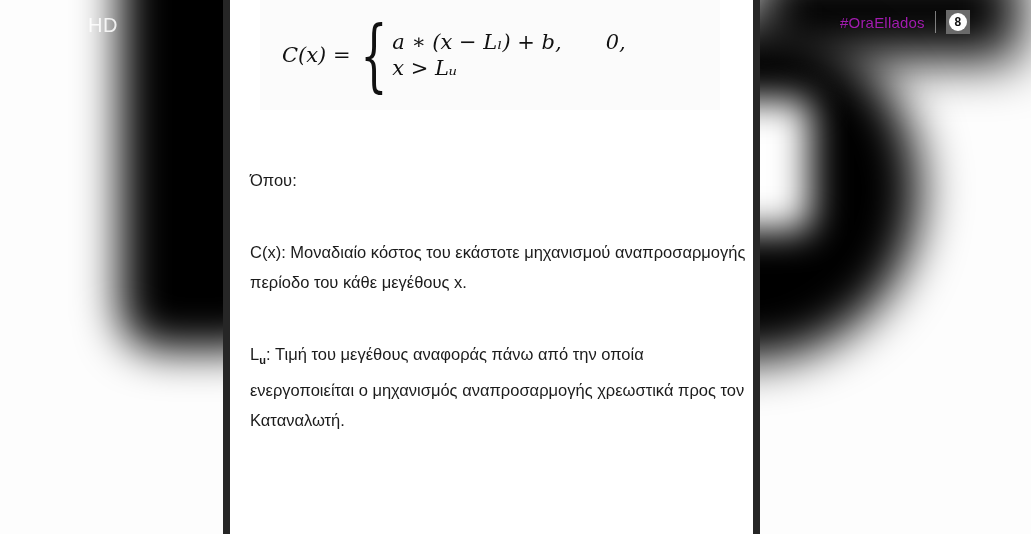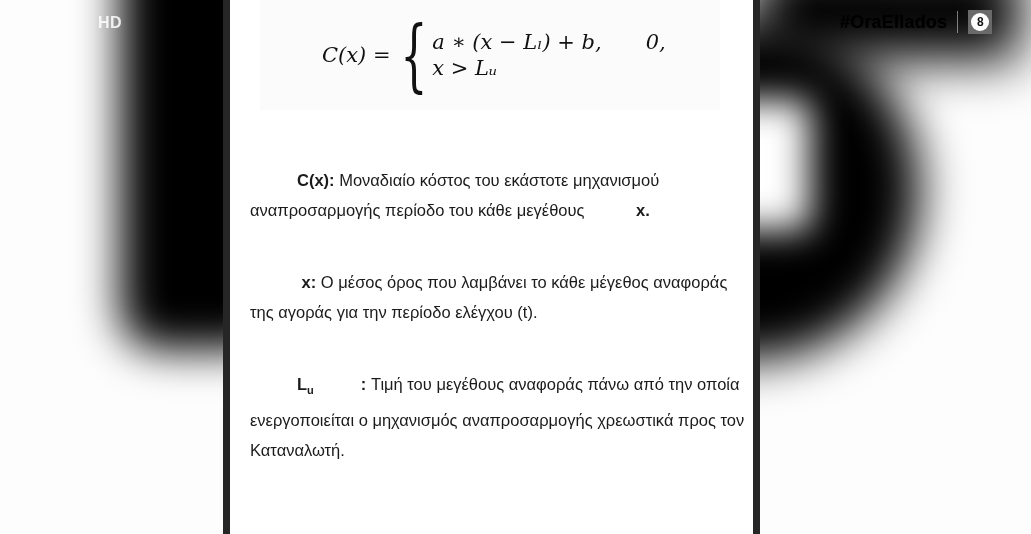--- a/index.html
+++ b/index.html
@@ -19,29 +19,29 @@
   }
   .bg-blob-right-hole {
     position: absolute; left: 700px; top: 100px; width: 110px; height: 130px;
     background: #fff; filter: blur(18px);
   }
   .bg-top-dark {
     position: absolute; left: 760px; top: -40px; width: 260px; height: 100px;
     background: #000; filter: blur(26px);
   }
   .hd-mark {
-    position: absolute; left: 98px; top: 14px; font-size: 16px; font-weight: bold;
+    position: absolute; left: 88px; top: 14px; font-size: 20px; font-weight: normal;
     color: rgba(255,255,255,0.85); letter-spacing: 0.5px;
   }
   
   .bug {
     position: absolute; top: 10px; left: 840px; display: flex; align-items: center; gap: 10px;
   }
   .hashtag {
-    color: #000000; font-weight: bold; font-size: 18px; letter-spacing: 0.2px;
+    color: #a21caf; font-weight: normal; font-size: 15px; letter-spacing: 0.2px;
     text-shadow: 0 0 2px rgba(0,0,0,0.4);
   }
   .bug-divider { width: 1px; height: 22px; background: rgba(200,200,200,0.6); }
   .channel-logo {
     width: 24px; height: 24px; background: #6a6a6a; display: flex; align-items: center; justify-content: center;
   }
   .channel-logo span {
     width: 18px; height: 18px; border-radius: 50%; background: #fff; color: #111;
     font-weight: bold; font-size: 12px; display: flex; align-items: center; justify-content: center;
   }
@@ -53,30 +53,30 @@
   }
   .formula-box {
     position: absolute; left: 30px; top: 10px; width: 460px; height: 110px;
     background: #fbfbfb;
   }
   .formula {
     position: absolute; left: 22px; top: 16px;
     font-family: "DejaVu Serif", serif; font-size: 21px; color: #111;
     display: flex; align-items: center;
   }
-  .lhs { font-style: italic; margin-right: 8px; margin-left: 40px; }
+  .lhs { font-style: italic; margin-right: 8px; }
   .brace { font-size: 78px; line-height: 1; font-weight: 200; transform: scaleX(0.55); margin: 0 -6px 0 -10px; }
   .cases { display: grid; grid-template-columns: auto auto; column-gap: 44px; row-gap: 2px; font-style: italic; }
   .cases .expr { text-align: right; }
   .doc-text {
     position: absolute; left: 20px; top: 175px; width: 500px;
     color: #1b1b1b; font-size: 16.5px; line-height: 30px;
   }
   .para { margin: 0 0 42px 0; }
-  .para b { font-weight: bold; margin-left: 47px; }
+  .para b { font-weight: normal; }
   .para sub { font-size: 11px; font-weight: bold; }
 </style>
 </head>
 <body>
 
 <div class="bg-blob-left"></div>
 <div class="bg-top-dark"></div>
 <div class="bg-blob-right"></div>
 <div class="bg-blob-right-hole"></div>
 
@@ -97,26 +97,24 @@
       <span class="brace">{</span>
       <div class="cases">
         <span class="expr">a ∗ (x − Lₗ) + b,</span>
         <span class="expr">0,</span>
         <span>x &gt; Lᵤ</span>
       </div>
     </div>
   </div>
 
   <div class="doc-text">
+    <p class="para">Όπου:</p>
 
     <p class="para">
       <b>C(x):</b><span> Μοναδιαίο κόστος του εκάστοτε μηχανισμού αναπροσαρμογής περίοδο του κάθε μεγέθους </span><b>x.</b>
     </p>
 
-    <p class="para">
-      &nbsp;<b>x:</b><span> Ο μέσος όρος που λαμβάνει το κάθε μέγεθος αναφοράς της αγοράς για την περίοδο ελέγχου (t).</span>
-    </p>
 
     <p class="para">
       <b>L</b><sub>u</sub><b>:</b><span> Τιμή του μεγέθους αναφοράς πάνω από την οποία ενεργοποιείται ο μηχανισμός αναπροσαρμογής χρεωστικά προς τον Καταναλωτή.</span>
     </p>
   </div>
 </div>
 
 </body></html>

